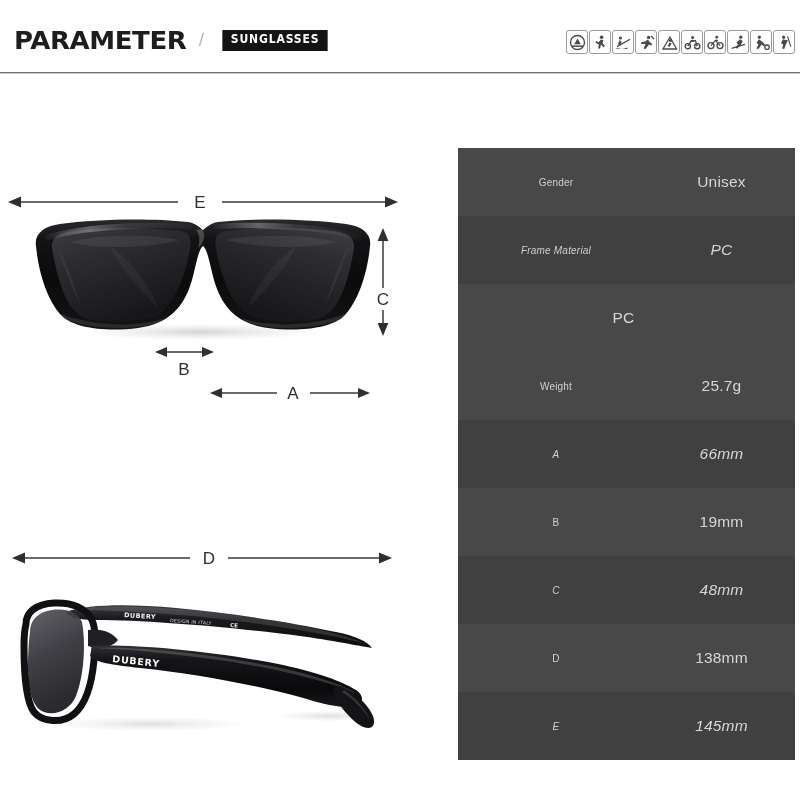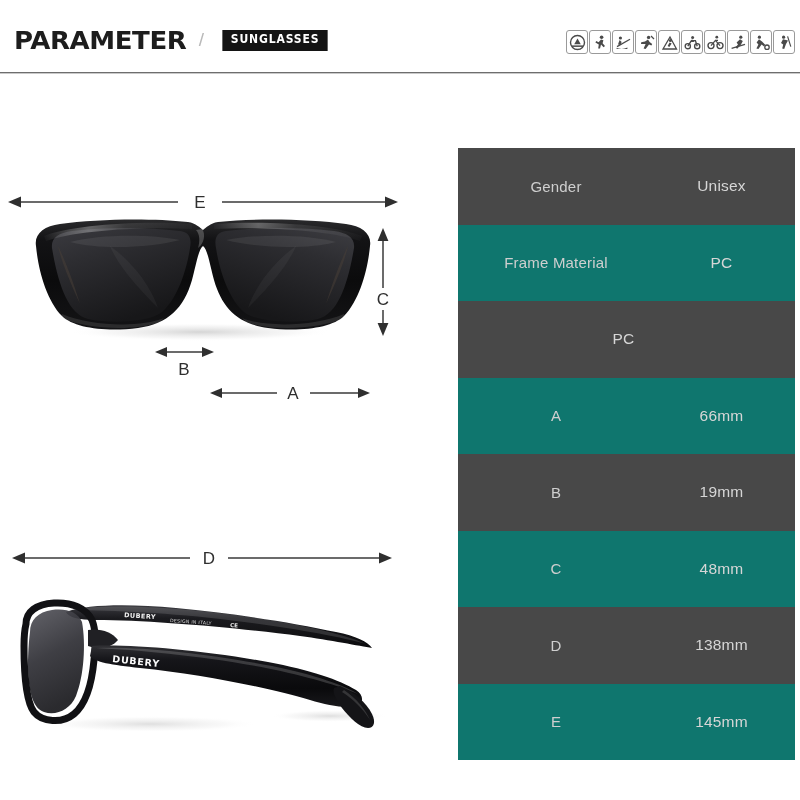--- a/index.html
+++ b/index.html
@@ -112,26 +112,26 @@
     display: flex;
     flex-direction: column;
   }
 
   .spec-row {
     flex: 1 1 0;
     display: flex;
     align-items: center;
   }
   .spec-row.shade-a { background: #484848; }
-  .spec-row.shade-b { background: #0f766e; }
+  .spec-row.shade-b { background: #404040; font-style: italic; }
 
   .spec-label {
     width: 196px;
     text-align: center;
-    font-size: 15px;
+    font-size: 10px;
     color: #cfcfcf;
     letter-spacing: 0.2px;
   }
   .spec-value {
     flex: 1;
     text-align: center;
     font-size: 15.5px;
     color: #d6d6d6;
     letter-spacing: 0.2px;
     padding-right: 6px;
@@ -461,20 +461,24 @@
     <div class="spec-row shade-b">
       <span class="spec-label">Frame Material</span>
       <span class="spec-value">PC</span>
     </div>
 
     <div class="spec-row shade-a">
       <span class="spec-value">PC</span>
     </div>
 
 
+    <div class="spec-row shade-a">
+      <span class="spec-label">Weight</span>
+      <span class="spec-value">25.7g</span>
+    </div>
 
     <div class="spec-row shade-b">
       <span class="spec-label">A</span>
       <span class="spec-value">66mm</span>
     </div>
 
     <div class="spec-row shade-a">
       <span class="spec-label">B</span>
       <span class="spec-value">19mm</span>
     </div>

